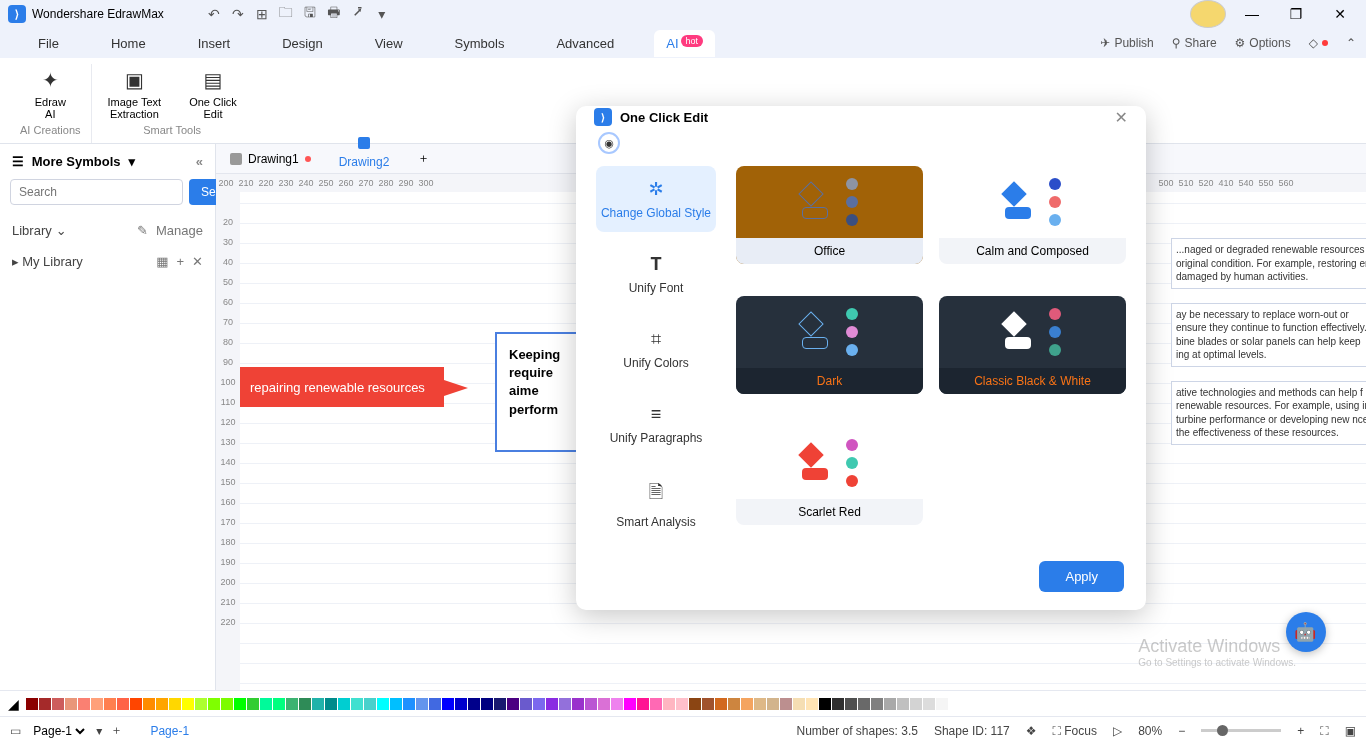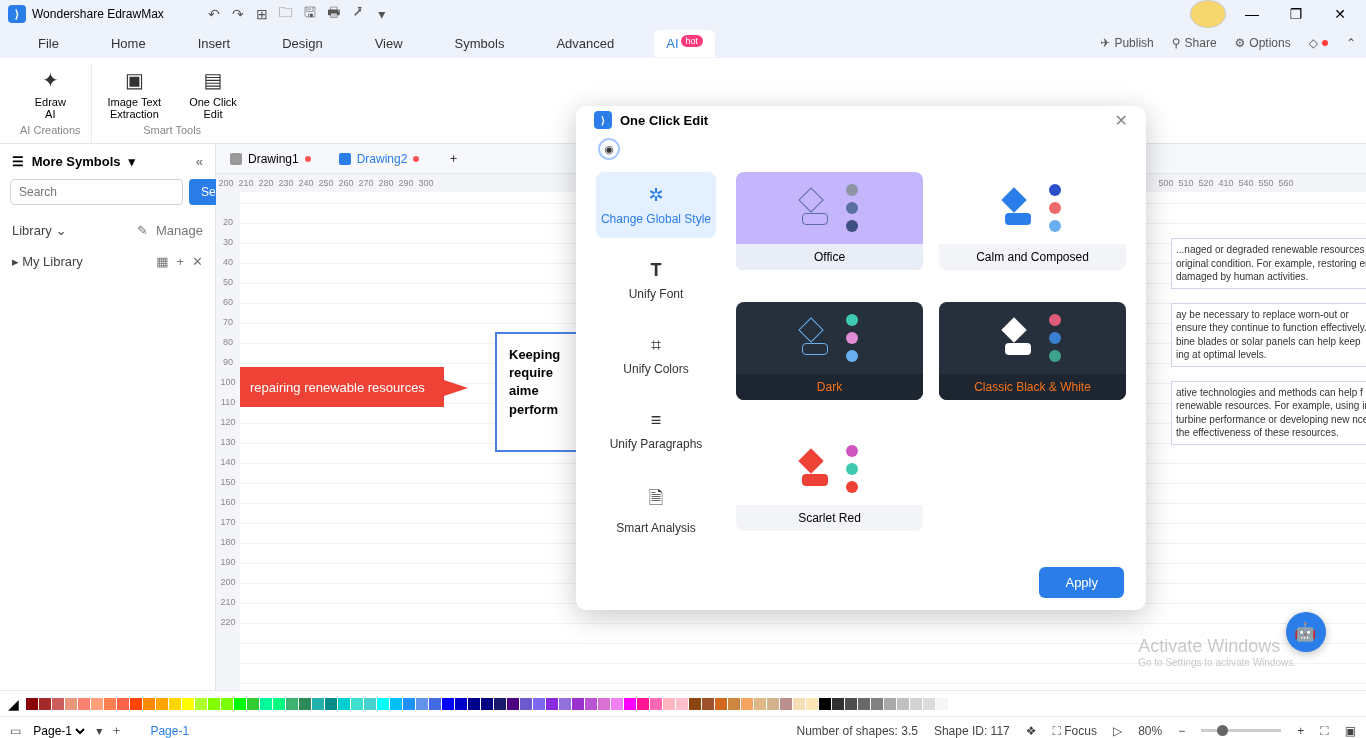--- a/index.html
+++ b/index.html
@@ -32,21 +32,21 @@
 .sidebar-head { display:flex; align-items:center; padding:10px 12px; gap:8px; font-weight:600; }
 .sidebar-head .collapse { margin-left:auto; color:#888; cursor:pointer; }
 .sidebar-search { display:flex; padding:0 10px 10px 10px; gap:6px; }
 .sidebar-search input { flex:1; padding:5px 8px; border:1px solid #d0d4e0; border-radius:4px; font-size:12px; }
 .sidebar-search button { background:#2b7de9; color:#fff; border:none; border-radius:4px; padding:5px 12px; font-size:12px; cursor:pointer; }
 .sidebar-row { display:flex; padding:8px 12px; align-items:center; color:#444; cursor:pointer; }
 .sidebar-row .rowicons { margin-left:auto; display:flex; gap:8px; color:#777; font-size:13px; }
 .canvas-wrap { flex:1; position:relative; background:repeating-linear-gradient(#fff 0 19px,#eef1f7 19px 20px),repeating-linear-gradient(90deg,transparent 0 19px,#eef1f7 19px 20px); background-color:#fff; }
 .tabbar { height:30px; background:#f7f8fc; display:flex; align-items:center; font-size:12px; border-bottom:1px solid #e3e6ee; }
 .doctab { padding:5px 14px; display:flex; align-items:center; gap:6px; cursor:pointer; }
-.doctab.active { color:#2b7de9; }
+.doctab.active { color:#2b7de9;flex-direction:column; }
 .doc-dot { width:6px;height:6px;background:#ff5555;border-radius:50%; }
 .doc-ic { width:12px;height:12px;background:#2b7de9;border-radius:2px; display:inline-block; }
 .doc-ic.gray { background:#999; }
 .ruler-h { height:18px; background:#f4f5f9; font-size:9px; color:#888; display:flex; align-items:center; overflow:hidden; position:relative; }
 .ruler-h span { width:20px; text-align:center; }
 .ruler-v { position:absolute; left:0; top:48px; width:24px; bottom:0; background:#f4f5f9; font-size:9px; color:#888; display:flex; flex-direction:column; }
 .ruler-v span { height:20px; display:flex; align-items:center; justify-content:center; }
 .canvas-content { position:absolute; left:24px; top:48px; right:0; bottom:0; }
 .shape-blue { position:absolute; left:255px; top:140px; width:240px; height:120px; border:2px solid #4a7fe0; background:#fff; padding:12px; font-size:13px; line-height:1.4; color:#000; font-weight:600; }
 .shape-red { position:absolute; left:0px; top:175px; width:204px; height:40px; background:#ef4236; color:#fff; font-size:13px; display:flex; align-items:center; padding:0 10px; }
@@ -64,28 +64,28 @@
 .left-opt { text-align:center; padding:12px 4px; border-radius:8px; font-size:12px; cursor:pointer; color:#333; }
 .left-opt.active { background:#e4f0ff; color:#2b7de9; }
 .left-opt .oic { font-size:18px; display:block; margin-bottom:6px; }
 .dialog-styles { flex:1; display:grid; grid-template-columns:1fr 1fr; gap:16px; }
 .style-card { border-radius:8px; overflow:hidden; display:flex; flex-direction:column; cursor:pointer; height:98px; }
 .style-preview { flex:1; display:flex; align-items:center; justify-content:center; gap:18px; padding:8px; }
 .style-label { height:26px; display:flex; align-items:center; justify-content:center; font-size:12px; }
 .card-light .style-label { background:#f2f4f8; }
 .card-dark { background:#26303c; color:#f97316; }
 .card-dark .style-label { background:#1c2530; }
-.card-office { background:#c4b5fd; }
+.card-office { background:#a16207; }
 .card-office .style-label { background:#e8edf6; }
 .diag-shapes { display:flex; flex-direction:column; gap:4px; }
 .mini-diamond { width:18px;height:18px;transform:rotate(45deg); }
 .mini-rect { width:26px;height:12px;border-radius:4px; }
 .dots3 { display:flex; flex-direction:column; gap:6px; }
 .dots3 span { width:12px;height:12px;border-radius:50%; }
-.dialog-foot { padding:10px 22px 12px 22px; display:flex; justify-content:flex-end; }
+.dialog-foot { padding:10px 22px 18px 22px; display:flex; justify-content:flex-end; }
 .dialog-foot button { background:#2b7de9; color:#fff; border:none; border-radius:6px; padding:8px 26px; font-size:13px; cursor:pointer; }
 .colorbar { height:26px; display:flex; align-items:center; padding:0 8px; background:#fff; border-top:1px solid #e5e8f0; gap:1px; }
 .colorbar .sw { width:12px; height:12px; cursor:pointer; }
 .statusbar { height:28px; display:flex; align-items:center; font-size:12px; padding:0 10px; gap:14px; background:#fff; border-top:1px solid #e5e8f0; color:#444; }
 .statusbar .page-sel { display:flex; align-items:center; gap:8px; }
 .statusbar .right-status { margin-left:auto; display:flex; gap:16px; align-items:center; }
 .page-sel select { border:none;background:transparent;font-size:12px; }
 .page-label { color:#2b7de9; font-weight:500; margin-left:14px; }
 .zoom-slider { width:80px; height:3px; background:#ccc; position:relative; }
 .zoom-slider::after { content:''; position:absolute; left:20%; top:-4px; width:11px; height:11px; border-radius:50%; background:#666; }

